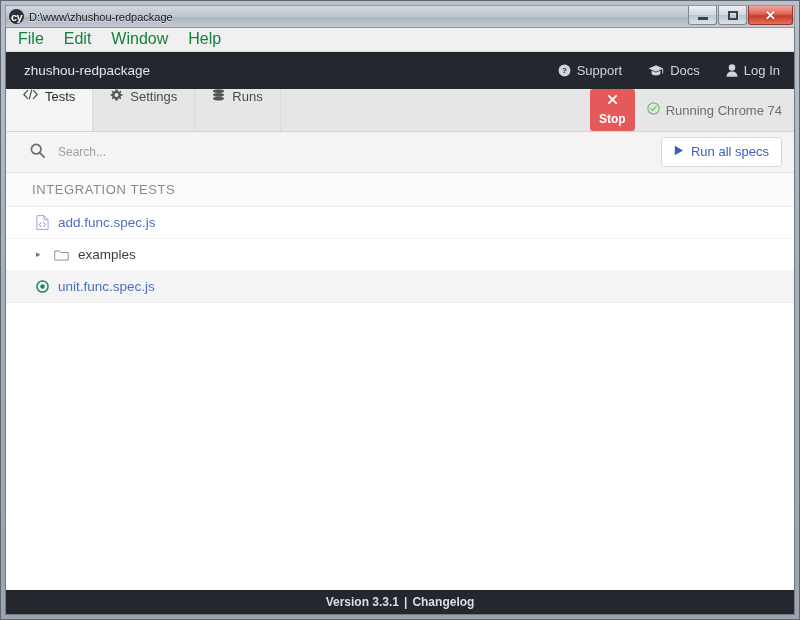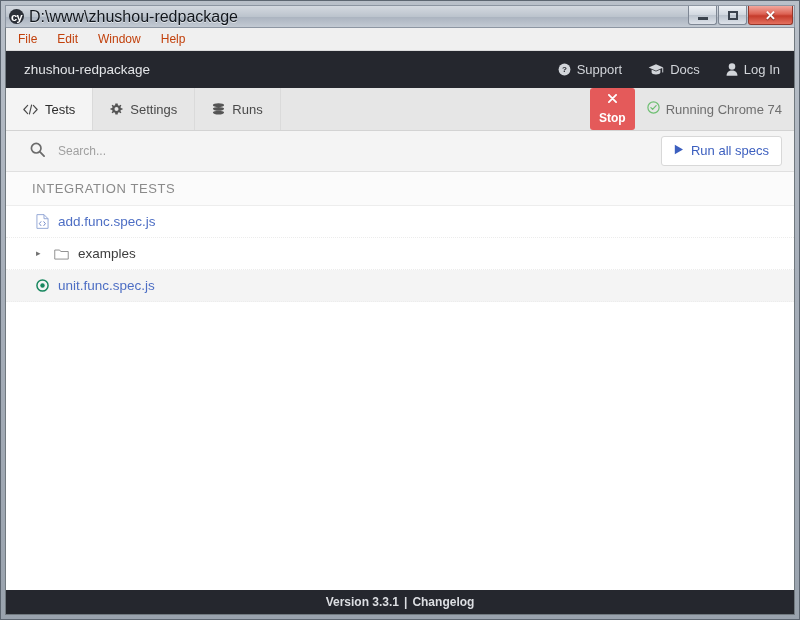--- a/index.html
+++ b/index.html
@@ -47,21 +47,21 @@
     font-size: 11px;
     font-weight: bold;
     display: flex;
     align-items: center;
     justify-content: center;
     margin-right: 5px;
     font-family: "Liberation Sans", sans-serif;
     letter-spacing: -0.5px;
   }
   .win-title {
-    font-size: 16px;
+    font-size: 11px;
     color: #11161c;
     white-space: nowrap;
     text-shadow: 0 1px 0 rgba(255,255,255,.6);
     text-align: center;
   }
   .win-buttons {
     position: absolute;
     right: 1px; top: 0px;
     display: flex;
     gap: 1px;
@@ -115,22 +115,22 @@
   
   .menubar {
     flex: 0 0 22px;
     background: #f0f0f0;
     border-bottom: 1px solid #dcdcdc;
     display: flex;
     align-items: center;
     padding-left: 7px;
   }
   .menu-item {
-    font-size: 12px;
-    color: #c2410c;
+    font-size: 16px;
+    color: #15803d;
     padding: 2px 9px 3px 5px;
     margin-right: 6px;
     cursor: default;
   }
 
   
   .cy-header {
     flex: 0 0 37px;
     background: #25272e;
     display: flex;
@@ -163,21 +163,21 @@
     background: #e6e6e6;
     border-bottom: 1px solid #d3d3d3;
     display: flex;
     align-items: stretch;
     justify-content: space-between;
     padding-right: 12px;
   }
   .tabs { display: flex; align-items: stretch; }
   .tab {
     display: flex;
-    align-items: center;
+    align-items: flex-start;
     gap: 7px;
     padding: 0 17px;
     font-size: 13px;
     color: #4a4a4a;
     cursor: pointer;
     border-right: 1px solid #dadada;
   }
   .tab.active {
     background: #f4f4f4;
     color: #2c2c2c;

